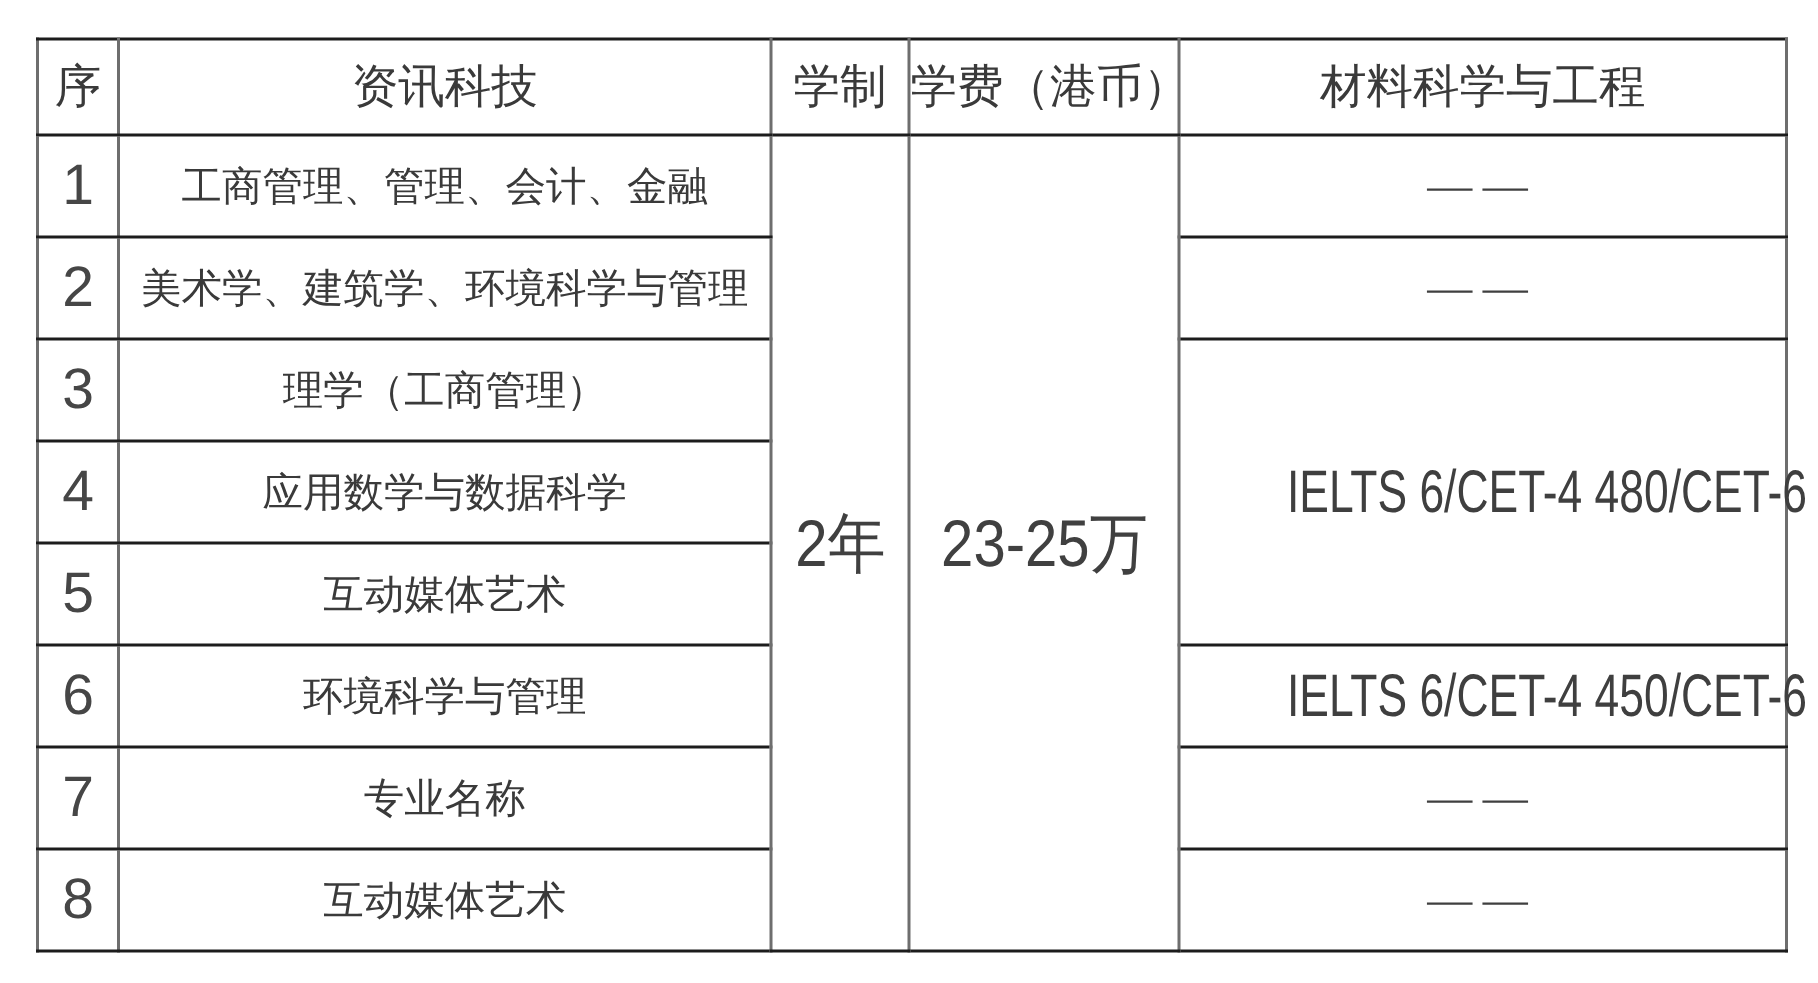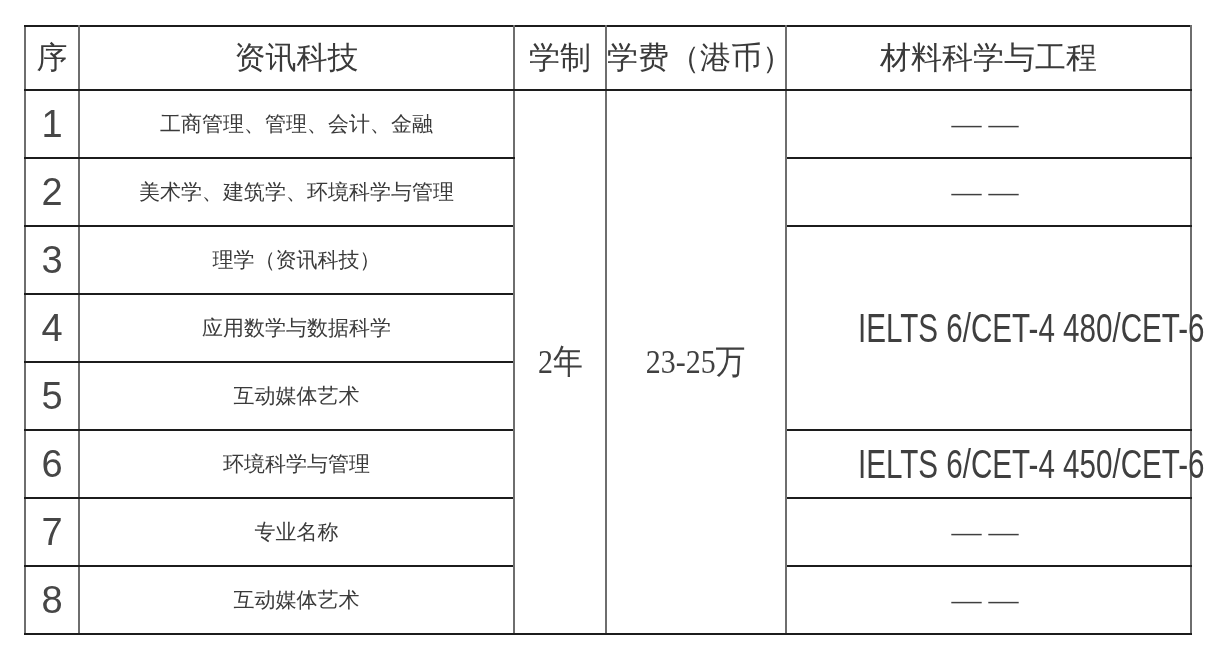--- a/index.html
+++ b/index.html
@@ -36,33 +36,33 @@
     font-weight: normal;
     background: #ffffff;
   }
   .programs thead tr { height: 64px; }
   .programs tbody tr { height: 68px; }
   .hdr {
     font-size: 31px;
     white-space: nowrap;
   }
   .name {
-    font-size: 21px;
+    font-size: 27px;
     white-space: nowrap;
   }
   .num {
     font-family: "Liberation Sans", "DejaVu Sans", sans-serif;
     font-weight: 300;
     font-size: 38px;
     color: #464646;
   }
   .mid {
-    font-family: Liberation Serif, serif;
+    font-family: Liberation Sans, sans-serif;
     font-weight: 300;
-    font-size: 34px;
+    font-size: 44px;
     color: #404040;
     white-space: nowrap;
   }
   .mid .squeeze {
     display: inline-block;
     transform: scaleX(0.88);
     transform-origin: center center;
   }
   .dash {
     font-size: 30px;
@@ -110,21 +110,21 @@
         <td class="mid" rowspan="8"><span class="squeeze">23-25万</span></td>
         <td class="dash">——</td>
       </tr>
       <tr>
         <td class="num">2</td>
         <td class="name">美术学、建筑学、环境科学与管理</td>
         <td class="dash">——</td>
       </tr>
       <tr>
         <td class="num">3</td>
-        <td class="name">理学（资讯科技）</td>
+        <td class="name">理学（工商管理）</td>
         <td rowspan="3"><span class="ielts">IELTS 6/CET-4 480/CET-6 450</span></td>
       </tr>
       <tr>
         <td class="num">4</td>
         <td class="name">应用数学与数据科学</td>
       </tr>
       <tr>
         <td class="num">5</td>
         <td class="name">互动媒体艺术</td>
       </tr>

